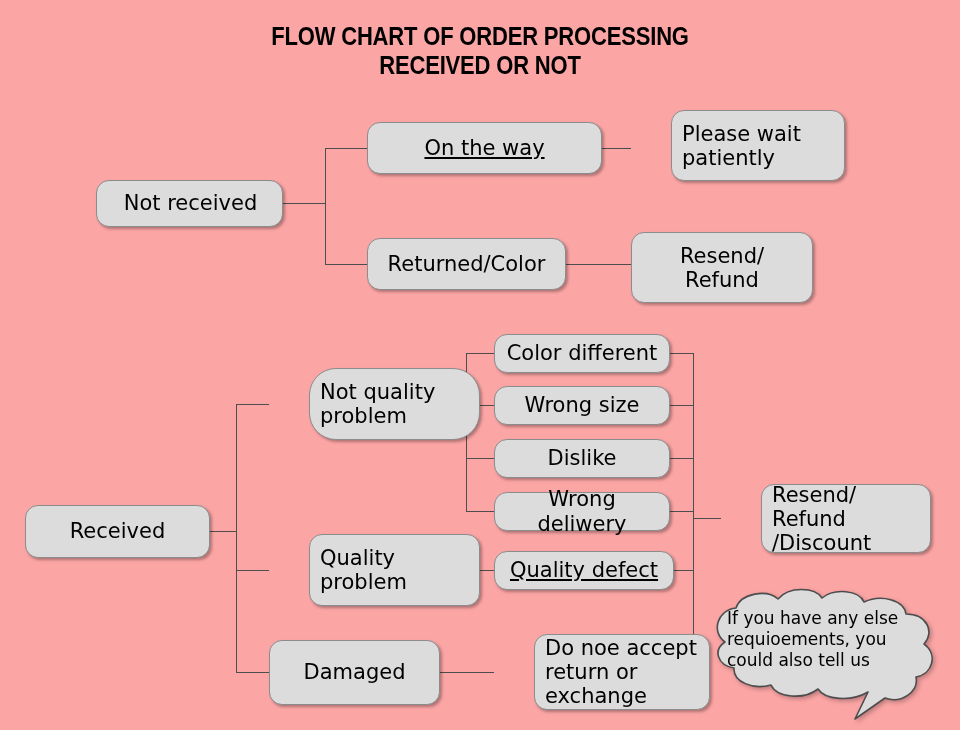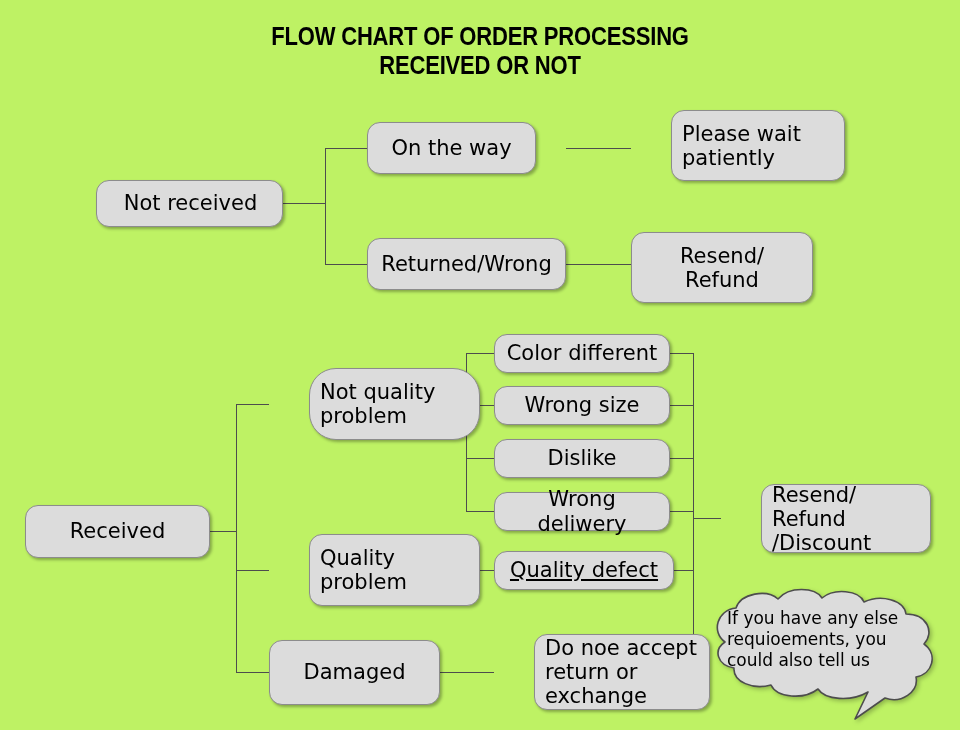--- a/index.html
+++ b/index.html
@@ -5,21 +5,21 @@
 <style>
   html, body {
     margin: 0;
     padding: 0;
     background: #ffffff;
   }
   #canvas {
     position: relative;
     width: 960px;
     height: 730px;
-    background: #bef264;
+    background: #fca5a5;
     overflow: hidden;
     font-family: "DejaVu Sans", sans-serif;
   }
 
   
   .title {
     position: absolute;
     left: 0;
     top: 22px;
     width: 960px;
@@ -110,23 +110,23 @@
   <div class="line h" style="left:325px; top:148px; width:42px;"></div>
 
   <div class="line h" style="left:325px; top:264px; width:42px;"></div>
 
   <div class="line h" style="left:566px; top:148px; width:65px;"></div>
 
   <div class="line h" style="left:566px; top:264px; width:65px;"></div>
 
   <div class="node center" style="left:96px; top:180px; width:187px; height:47px;padding-left:12px;">Not received</div>
 
-  <div class="node center" style="left:367px; top:122px; width:169px; height:52px;">On the way</div>
-
-  <div class="node center" style="left:367px; top:238px; width:199px; height:52px;">Returned/Wrong</div>
+  <div class="node center" style="left:367px; top:122px; width:235px; height:52px;text-decoration:underline;">On the way</div>
+
+  <div class="node center" style="left:367px; top:238px; width:199px; height:52px;">Returned/Color</div>
 
   <div class="node left tight" style="left:631px; top:110px; width:174px; height:71px;">Please wait
 patiently</div>
 
   <div class="node center tight" style="left:631px; top:232px; width:182px; height:71px;">Resend/
 Refund</div>
 
   <div class="line h" style="left:210px; top:531px; width:27px;"></div>
 
   <div class="line v" style="left:236px; top:404px; height:268px;"></div>

